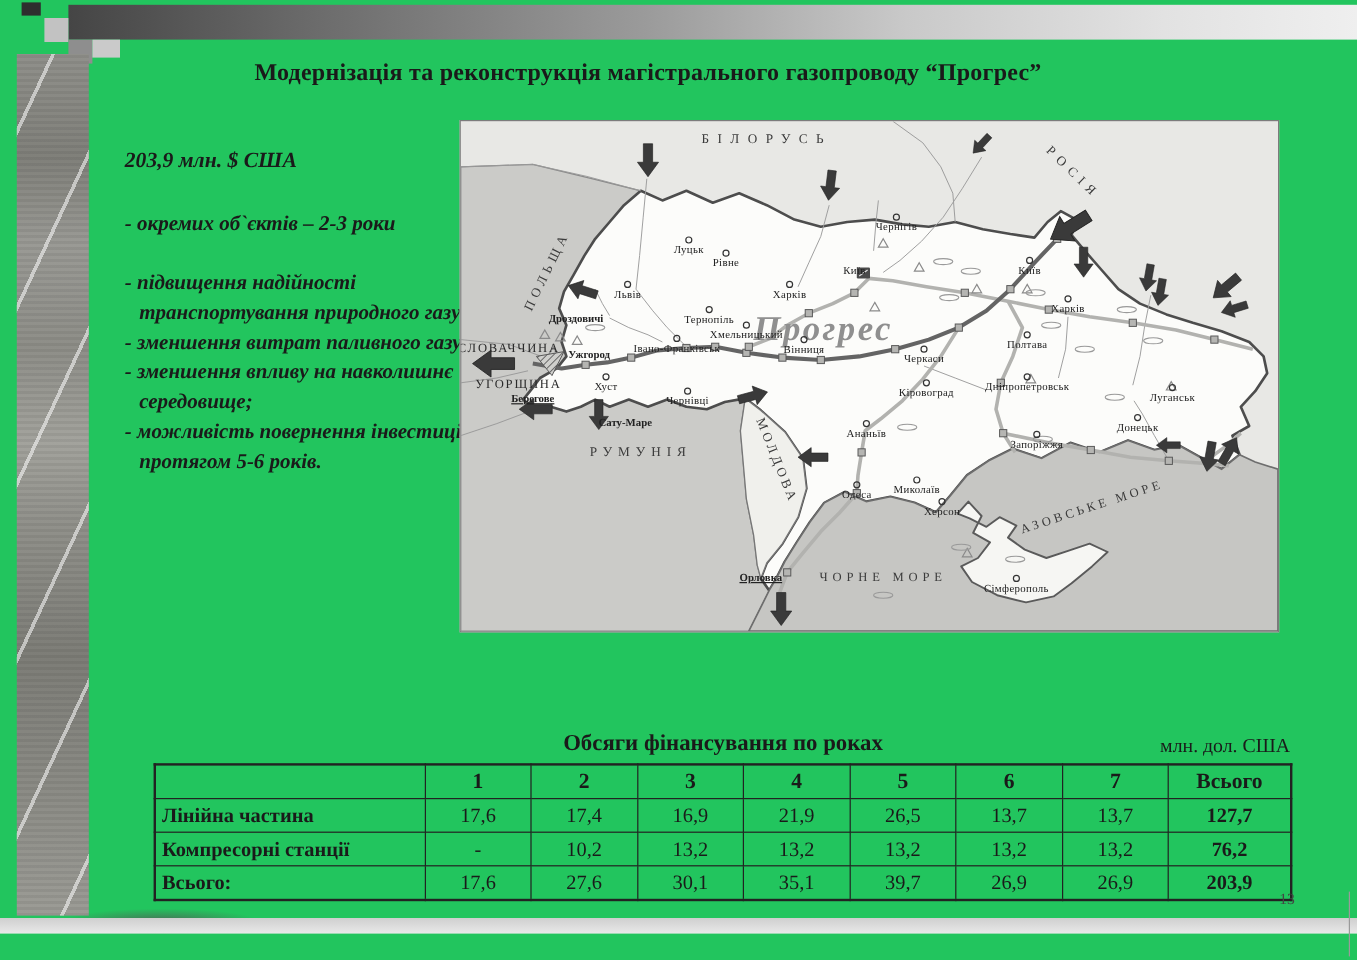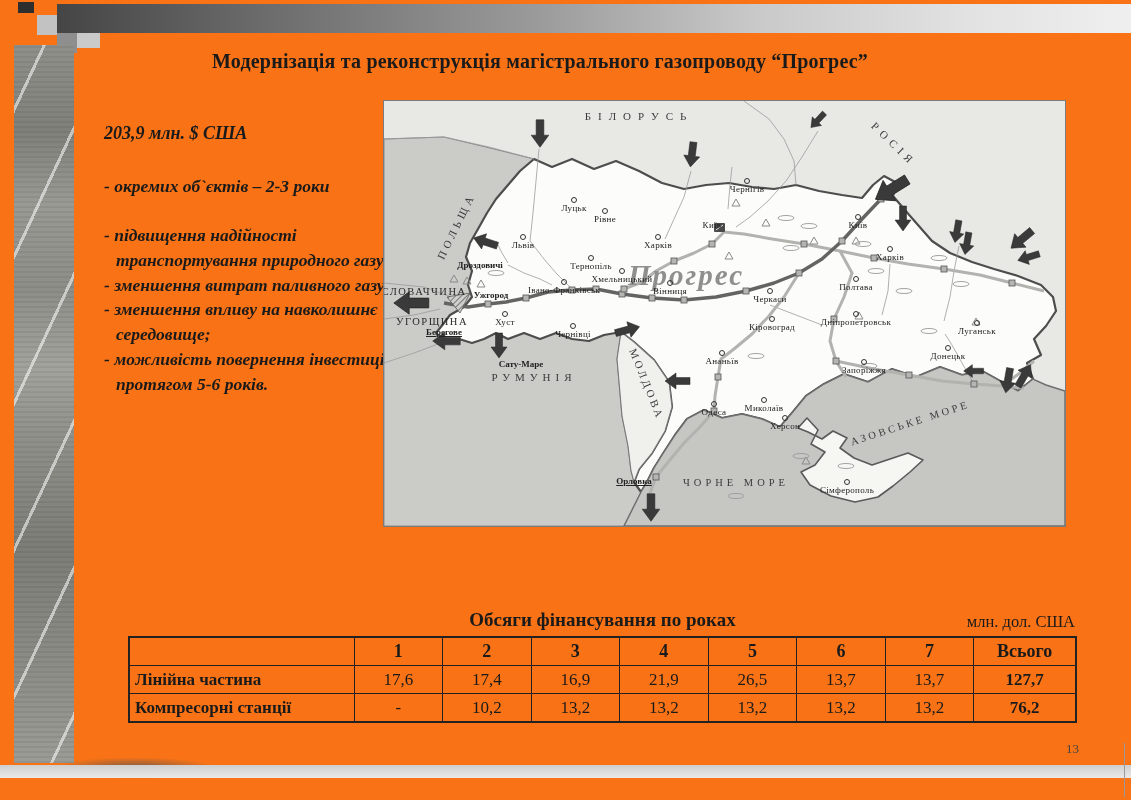--- a/index.html
+++ b/index.html
@@ -1,16 +1,16 @@
 <!DOCTYPE html>
 <html><head>
 <meta charset="utf-8">
 <style>
   html,body{margin:0;padding:0;background:#fff;}
-  .page{position:relative;width:1131px;height:800px;background:#f97316;overflow:hidden;
+  .page{position:relative;width:1131px;height:800px;background:#22c55e;overflow:hidden;
         font-family:"Liberation Serif",serif;color:#1a1a1a;}
   
   .banner-bar{position:absolute;left:57px;top:4px;width:1074px;height:29px;
     background:linear-gradient(to right,#454545 0%,#6d6d6d 20%,#9b9b9b 45%,#c9c9c9 65%,#e2e2e2 85%,#efefef 100%);}
   .sq{position:absolute;}
   .sq1{left:18px;top:2px;width:16px;height:11px;background:#2e2e2e;}
   .sq2{left:37px;top:15px;width:20px;height:20px;background:#c2c2c2;}
   .sq3{left:57px;top:33px;width:20px;height:20px;background:#8e8e8e;}
   .sq4{left:77px;top:33px;width:23px;height:15px;background:#cacaca;}
   .sq5{left:18px;top:48px;width:54px;height:14px;background:#a8a8a4;}
@@ -276,21 +276,21 @@
         <span class="map-label city" style="left: 238px; top: 178px; transform: translate(-50%, -50%);">Хмельницький</span>
         <span class="city-dot" style="left: 286px; top: 182px;"></span>
         <span class="map-label city" style="left: 286px; top: 190px; transform: translate(-50%, -50%);">Вінниця</span>
         <span class="map-label city-b" style="left: 107px; top: 194px; transform: translate(-50%, -50%);">Ужгород</span>
         <span class="city-dot" style="left: 180px; top: 181px;"></span>
         <span class="map-label city" style="left: 180px; top: 189px; transform: translate(-50%, -50%);">Івано-Франківськ</span>
         <span class="city-dot" style="left: 121px; top: 213px;"></span>
         <span class="map-label city" style="left: 121px; top: 221px; transform: translate(-50%, -50%);">Хуст</span>
         <span class="city-dot" style="left: 189px; top: 225px;"></span>
         <span class="map-label city" style="left: 189px; top: 233px; transform: translate(-50%, -50%);">Чернівці</span>
-        <span class="map-label city-b" style="left: 137px; top: 263px; transform: translate(-50%, -50%);">Сату-Маре</span>
+        <span class="map-label city-b" style="left: 137px; top: 251px; transform: translate(-50%, -50%);">Сату-Маре</span>
         <span class="map-label city-bu" style="left: 60px; top: 231px; transform: translate(-50%, -50%);">Берегове</span>
         <span class="city-dot" style="left: 388px; top: 218px;"></span>
         <span class="map-label city" style="left: 388px; top: 226px; transform: translate(-50%, -50%);">Кіровоград</span>
         <span class="city-dot" style="left: 472px; top: 213px;"></span>
         <span class="map-label city" style="left: 472px; top: 221px; transform: translate(-50%, -50%);">Дніпропетровськ</span>
         <span class="city-dot" style="left: 480px; top: 261px;"></span>
         <span class="map-label city" style="left: 480px; top: 269px; transform: translate(-50%, -50%);">Запоріжжя</span>
         <span class="city-dot" style="left: 564px; top: 247px;"></span>
         <span class="map-label city" style="left: 564px; top: 255px; transform: translate(-50%, -50%);">Донецьк</span>
         <span class="city-dot" style="left: 593px; top: 222px;"></span>
@@ -343,20 +343,31 @@
           <td class="rowlabel">Компресорні станції</td>
           <td class="yr">-</td>
           <td class="yr">10,2</td>
           <td class="yr">13,2</td>
           <td class="yr">13,2</td>
           <td class="yr">13,2</td>
           <td class="yr">13,2</td>
           <td class="yr">13,2</td>
           <td class="total">76,2</td>
         </tr>
+        <tr>
+          <td class="rowlabel">Всього:</td>
+          <td class="yr">17,6</td>
+          <td class="yr">27,6</td>
+          <td class="yr">30,1</td>
+          <td class="yr">35,1</td>
+          <td class="yr">39,7</td>
+          <td class="yr">26,9</td>
+          <td class="yr">26,9</td>
+          <td class="total">203,9</td>
+        </tr>
       </tbody>
   </table>
 
   <div class="footer-blob"></div>
   <div class="footer-bar"></div>
   <div class="page-num">13</div>
   <div class="edge-line"></div>
 </div>
 
 </body></html>

